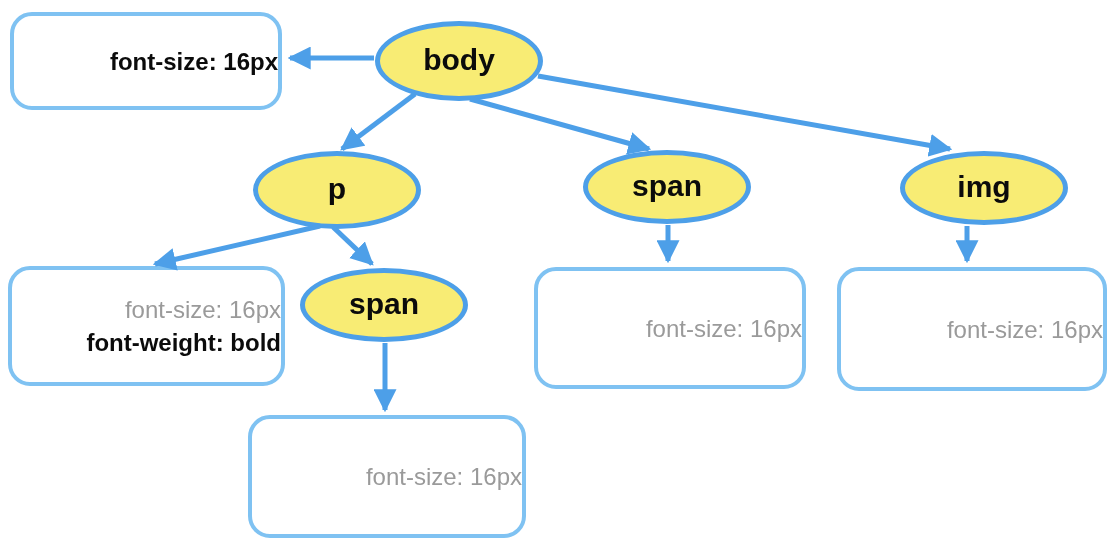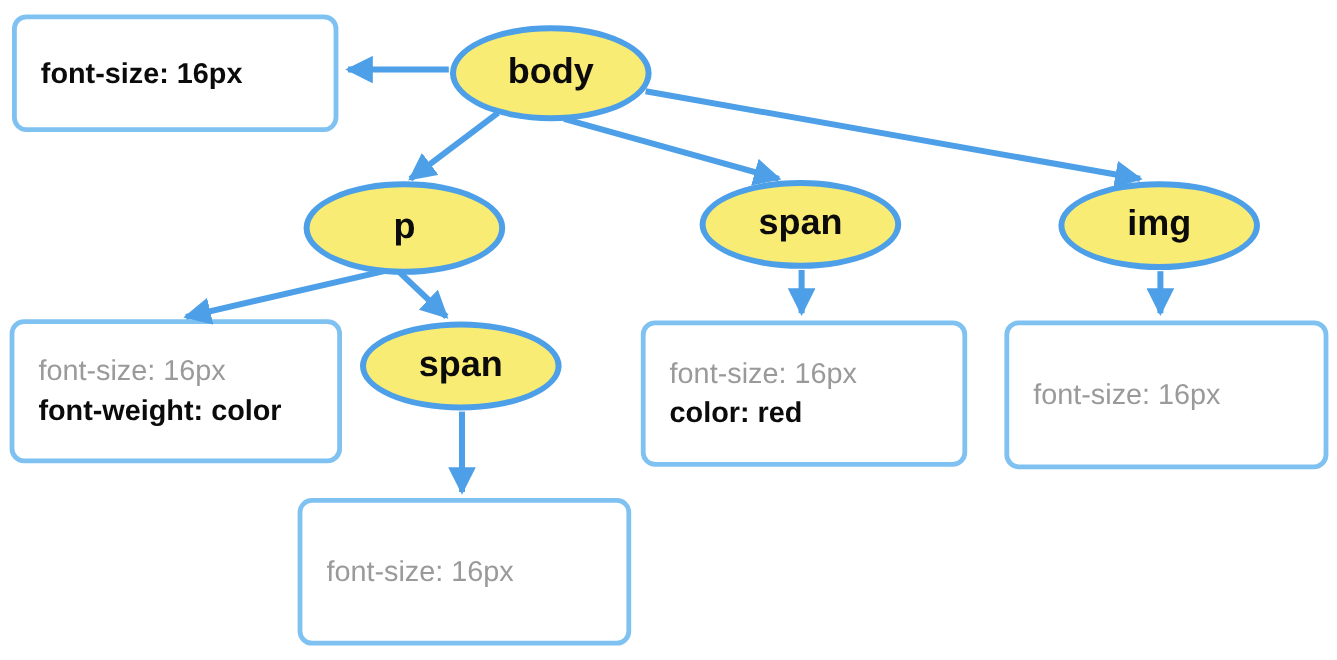--- a/index.html
+++ b/index.html
@@ -34,28 +34,27 @@
     font-weight: 700;
     color: #0b0b0b;
     line-height: 1;
     padding-bottom: 2px;
   }
   .stylebox {
     position: absolute;
     box-sizing: border-box;
     background: #ffffff;
     border: 4px solid #7fc2f2;
-    border-radius: 12px;
+    border-radius: 22px;
     display: flex;
     flex-direction: column;
-    align-items: flex-start;
+    align-items: flex-end;
     justify-content: center;
     z-index: 1;
     text-align: center;
-    padding-left: 20px;
   }
   .stylebox .line {
     font-size: 24px;
     line-height: 33px;
     font-weight: 700;
     color: #0b0b0b;
     white-space: nowrap;
   }
   .stylebox .line.muted {
     color: #9a9a9a;
@@ -91,43 +90,42 @@
   </div>
 
   <div class="node" style="left:253px; top:151px; width:168px; height:78px;">
     <span class="label">p</span>
   </div>
 
   <div class="node" style="left:583px; top:150px; width:168px; height:74px;">
     <span class="label">span</span>
   </div>
 
-  <div class="node" style="left:882px; top:151px; width:168px; height:74px;">
+  <div class="node" style="left:900px; top:151px; width:168px; height:74px;">
     <span class="label">img</span>
   </div>
 
   <div class="node" style="left:300px; top:268px; width:168px; height:74px;">
     <span class="label">span</span>
   </div>
 
   <div class="stylebox" style="left:10px; top:12px; width:272px; height:98px;">
     <span class="line">font-size: 16px</span>
   </div>
 
   <div class="stylebox" style="left:8px; top:266px; width:277px; height:120px;">
     <span class="line muted">font-size: 16px</span>
-    <span class="line">font-weight: color</span>
+    <span class="line">font-weight: bold</span>
   </div>
 
   <div class="stylebox" style="left:248px; top:415px; width:278px; height:123px;">
     <span class="line muted">font-size: 16px</span>
   </div>
 
   <div class="stylebox" style="left:534px; top:267px; width:272px; height:122px;">
     <span class="line muted">font-size: 16px</span>
-    <span class="line">color: red</span>
   </div>
 
   <div class="stylebox" style="left:837px; top:267px; width:270px; height:124px;">
     <span class="line muted">font-size: 16px</span>
   </div>
 
 </div>
 
 </body></html>

